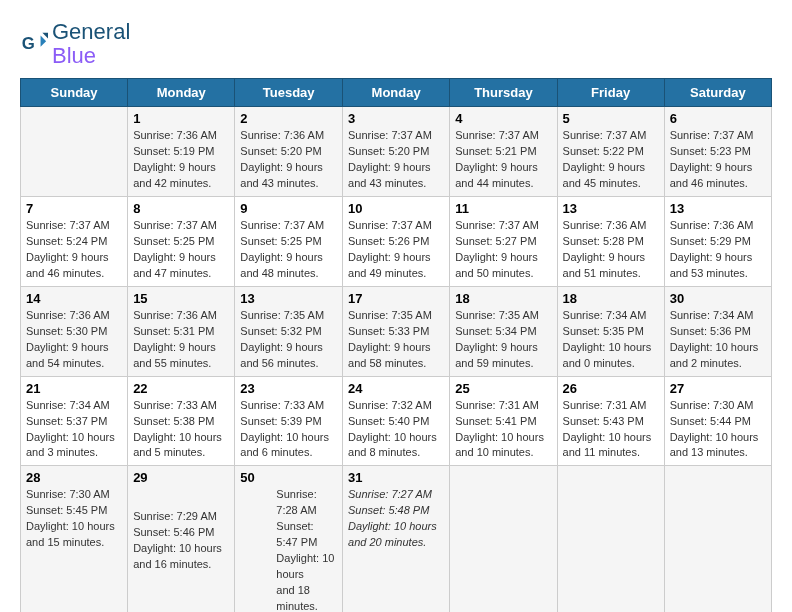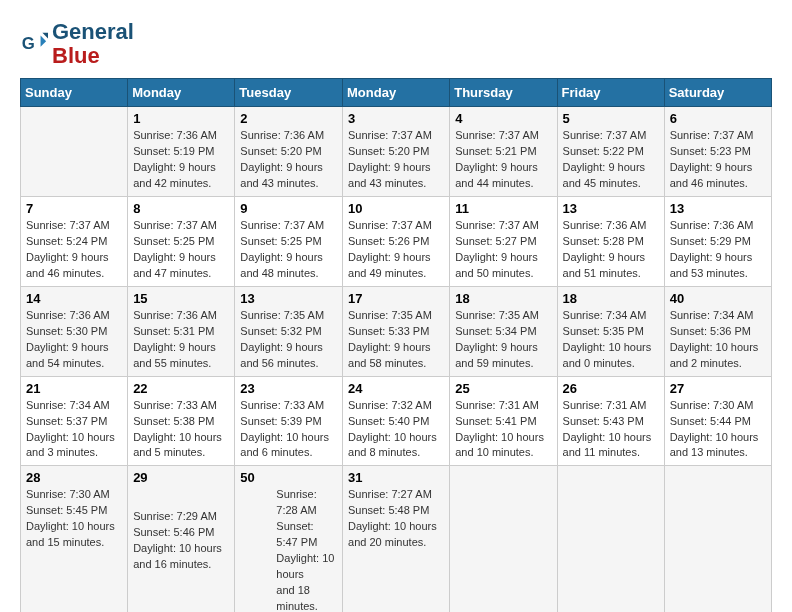--- a/index.html
+++ b/index.html
@@ -15,21 +15,21 @@
       justify-content: space-between;
       align-items: flex-start;
       margin-bottom: 10px;
     }
     .logo {
       display: flex;
       align-items: center;
     }
     .logo-text {
       font-size: 22px;
-      font-weight: bold;
+      font-weight: normal;
       color: #333;
       line-height: 1.1;
     }
     .logo-text span {
       color: #1a5276;
     }
     .logo-icon {
       width: 28px;
       height: 28px;
       margin-right: 4px;
@@ -49,21 +49,21 @@
     }
     table {
       width: 100%;
       border-collapse: collapse;
       font-size: 11.5px;
     }
     thead tr th {
       background-color: #2471a3;
       color: #fff;
       padding: 6px 4px;
-      text-align: left;
+      text-align: center;
       font-size: 13px;
       font-weight: bold;
       border: 1px solid #1a5276;
     }
     tbody tr td {
       border: 1px solid #ccc;
       padding: 4px 5px;
       vertical-align: top;
       width: 108px;
       min-height: 70px;
@@ -93,21 +93,21 @@
 <body>
 
 <div class="header">
   <div class="logo">
     <svg class="logo-icon" viewBox="0 0 30 30" xmlns="http://www.w3.org/2000/svg">
       <text x="2" y="20" font-size="18" font-weight="bold" fill="#1a5276">G</text>
       <polygon points="22,6 28,12 22,18" fill="#2980b9"></polygon>
       <polygon points="24,3 30,9 30,3" fill="#1a5276"></polygon>
     </svg>
     <div class="logo-text">
-      <span style="color:#1a5276">General</span><br><span style="color:#b91c1c">Blue</span>
+      <span style="color:#1a5276">General</span><br><span style="color:#8b5cf6">Blue</span>
     </div>
   </div>
   <div class="title-block">
     <h1></h1>
     <h2></h2>
   </div>
 </div>
 
 <table>
   <thead>
@@ -255,21 +255,21 @@
 and 59 minutes.</div>
         </td>
         <td>
           <span class="day-number">18</span>
           <div class="day-info" style="white-space: pre-line;">Sunrise: 7:34 AM
 Sunset: 5:35 PM
 Daylight: 10 hours
 and 0 minutes.</div>
         </td>
         <td>
-          <span class="day-number">40</span>
+          <span class="day-number">30</span>
           <div class="day-info" style="white-space: pre-line;">Sunrise: 7:34 AM
 Sunset: 5:36 PM
 Daylight: 10 hours
 and 2 minutes.</div>
         </td>
       </tr>
       <tr>
         <td>
           <span class="day-number">21</span>
           <div class="day-info" style="white-space: pre-line;">Sunrise: 7:34 AM
@@ -337,21 +337,21 @@
         </td>
         <td>
           <span class="day-number">50</span>
           <div class="day-info" style="white-space: pre-line; margin-left: 36px;">Sunrise: 7:28 AM
 Sunset: 5:47 PM
 Daylight: 10 hours
 and 18 minutes.</div>
         </td>
         <td>
           <span class="day-number">31</span>
-          <div class="day-info" style="white-space: pre-line;">Sunrise: 7:27 AM
+          <div class="day-info" style="white-space: pre-line; font-style: italic;">Sunrise: 7:27 AM
 Sunset: 5:48 PM
 Daylight: 10 hours
 and 20 minutes.</div>
         </td>
         <td class="empty-cell"></td>
         <td class="empty-cell"></td>
         <td class="empty-cell"></td>
       </tr>
     </tbody>
 </table>

